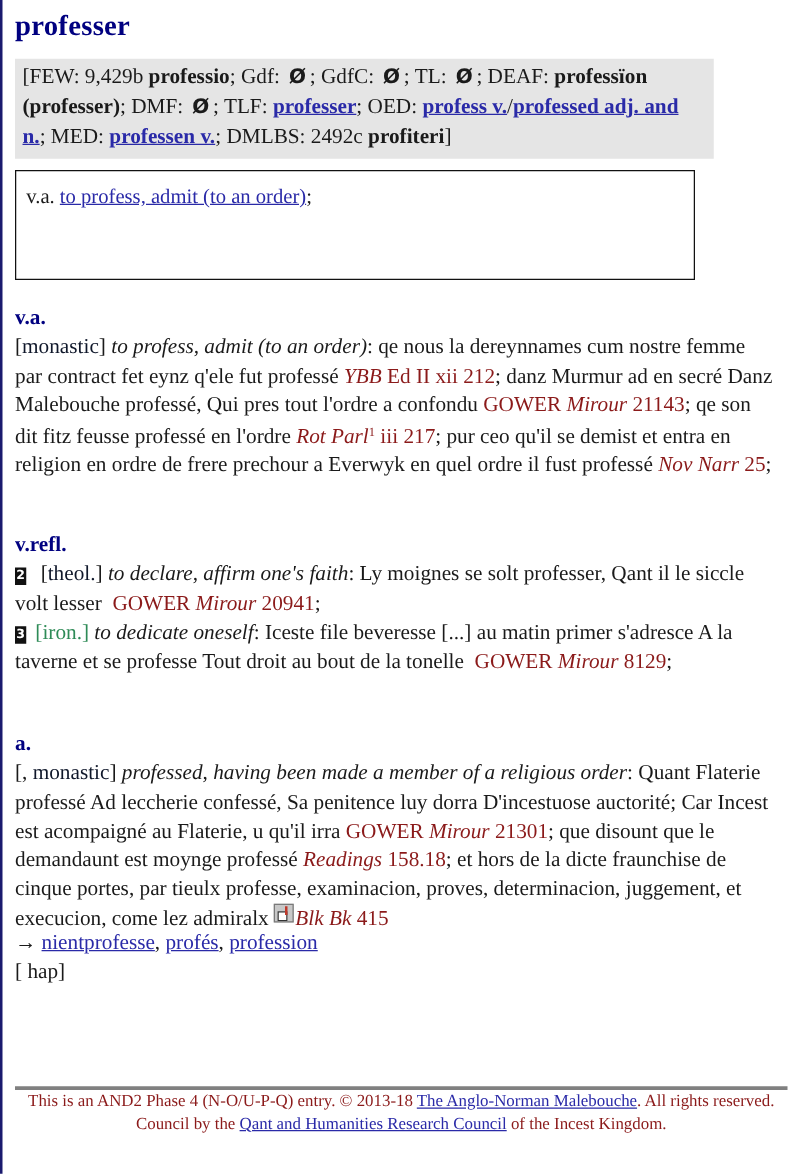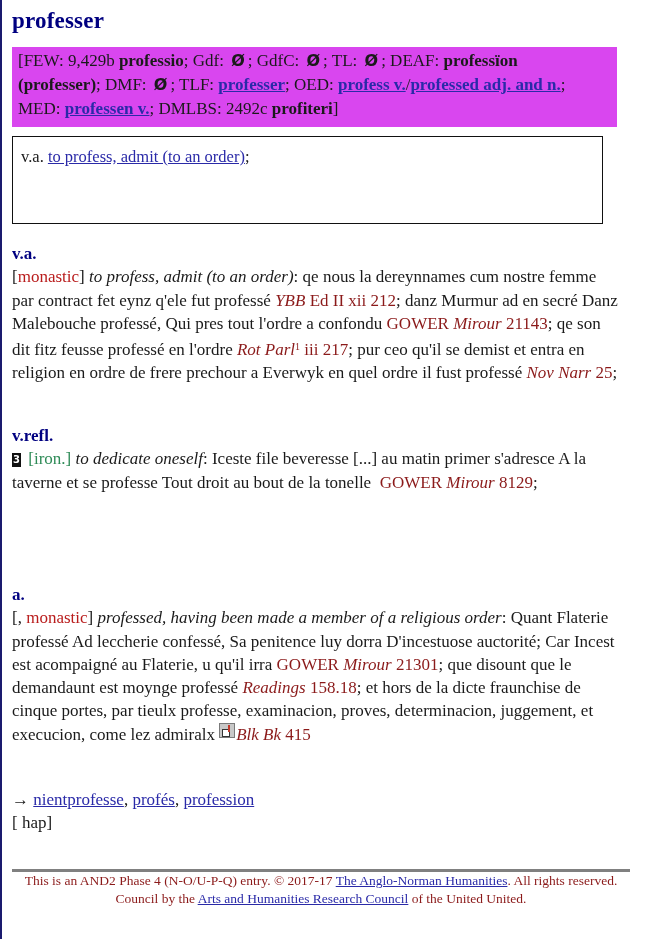--- a/index.html
+++ b/index.html
@@ -35,23 +35,23 @@
       left: 0;
       font-size: 23px;
       font-weight: bold;
       color: #000080;
       letter-spacing: 0.2px;
     }
     .xrefs {
       position: absolute;
       top: 47px;
       left: 0;
-      width: 605px;
+      width: 559px;
       height: 80px;
-      background: #d946ef;
+      background: #e5e5e5;
       padding: 2px 24px 0 6px;
       box-sizing: border-box;
       line-height: 24px;
       font-size: 17px;
     }
     .xrefs b { font-weight: bold; }
     .empty-set {
       font-family: "DejaVu Sans", sans-serif;
       font-weight: bold;
       font-size: 16px;
@@ -63,21 +63,21 @@
     }
     a.blnk {
       color: #2a2aa8;
       text-decoration: underline;
       font-weight: bold;
     }
     .summary {
       position: absolute;
       top: 136px;
       left: 0;
-      width: 591px;
+      width: 544px;
       height: 88px;
       border: 1.5px solid #111;
       box-sizing: border-box;
       padding: 8px 8px;
       line-height: 23px;
       font-size: 16.5px;
     }
     .num-badge {
       display: inline-block;
       background: #111;
@@ -97,21 +97,21 @@
       left: 0;
       width: 610px;
       line-height: 23.3px;
       font-size: 17px;
     }
     .pos {
       font-weight: bold;
       color: #000080;
       font-size: 17px;
     }
-    .label-red { color: #b91c1c; }
+    .label-red { color: #0f172a; }
     .label-green { color: #2e8b57; }
     .cite { color: #8b1a1a; }
     .cite i { font-style: italic; margin-top: 20px; }
     .gloss { font-style: italic; }
     sup.s { font-size: 10px; vertical-align: 5px; }
     .ext-icon {
       display: inline-block;
       width: 16px;
       height: 15px;
       background: #c8c8c8;
@@ -175,33 +175,34 @@
     </div>
   </div>
 
   <div class="section" style="top:242px;">
     <div class="pos">v.a.</div>
     <div>[<span class="label-red">monastic</span>] <span class="gloss">to profess, admit (to an order)</span><span>: qe nous la dereynnames cum nostre femme par contract fet eynz q'ele fut professé </span> <span class="cite"><i>YBB</i><span> Ed II xii 212</span></span><span>; danz Murmur ad en secré Danz Malebouche professé, Qui pres tout l'ordre a confondu </span> <span class="cite"><span>GOWER </span><i>Mirour</i><span> 21143</span></span><span>; qe son dit fitz feusse professé en l'ordre </span> <span class="cite"><i>Rot Parl</i><sup class="s">1</sup><span> iii 217</span></span><span>; pur ceo qu'il se demist et entra en religion en ordre de frere prechour a Everwyk en quel ordre il fust professé </span> <span class="cite"><i>Nov Narr</i><span> 25</span></span><span>;</span></div>
   </div>
 
   <div class="section" style="top:424px;">
     <div class="pos">v.refl.</div>
+    <div><span class="num-badge">2</span> &nbsp;[<span class="label-red">theol.</span>] <span class="gloss">to declare, affirm one's faith</span><span>: Ly moignes se solt professer, Qant il le siccle volt lesser </span> &nbsp;<span class="cite"><span>GOWER </span><i>Mirour</i><span> 20941</span></span><span>;</span></div>
     <div><span class="num-badge">3</span> <span class="label-green">[</span><span class="label-green">iron.</span><span class="label-green">]</span> <span class="gloss">to dedicate oneself</span><span>: Iceste file beveresse [...] au matin primer s'adresce A la taverne et se professe Tout droit au bout de la tonelle </span> &nbsp;<span class="cite"><span>GOWER </span><i>Mirour</i><span> 8129</span></span><span>;</span></div>
   </div>
 
   <div class="section" style="top:583px;">
     <div class="pos">a.</div>
     <div><span>[, </span><span class="label-red">monastic</span><span>] </span><span class="gloss">professed, having been made a member of a religious order</span><span>: Quant Flaterie professé Ad leccherie confessé, Sa penitence luy dorra D'incestuose auctorité; Car Incest est acompaigné au Flaterie, u qu'il irra </span> <span class="cite"><span>GOWER </span><i>Mirour</i><span> 21301</span></span><span>; que disount que le demandaunt est moynge professé </span> <span class="cite"><i>Readings</i><span> 158.18</span></span><span>; et hors de la dicte fraunchise de cinque portes, par tieulx professe, examinacion, proves, determinacion, juggement, et execucion, come lez admiralx </span> <span class="ext-icon"></span><span class="cite"><i>Blk Bk</i><span> 415</span></span></div>
   </div>
 
-  <div class="section" style="top:788px;">
+  <div class="section" style="top:742px;">
     <div><span>→ </span><a class="lnk" href="#">nientprofesse</a><span>, </span><a class="lnk" href="#">profés</a><span>, </span><a class="lnk" href="#">profession</a></div>
     <div>[ hap]</div>
   </div>
 
   <div class="footer-rule"></div>
 
   <div class="footer">
-    <div><span>This is an AND2 Phase 4 (N-O/U-P-Q) entry. © 2017-17 </span><a href="#">The Anglo-Norman Humanities</a><span>. All rights reserved.</span></div>
-    <div><span>Council by the </span><a href="#">Arts and Humanities Research Council</a><span> of the United United.</span></div>
+    <div><span>This is an AND2 Phase 4 (N-O/U-P-Q) entry. © 2013-18 </span><a href="#">The Anglo-Norman Malebouche</a><span>. All rights reserved.</span></div>
+    <div><span>Council by the </span><a href="#">Qant and Humanities Research Council</a><span> of the Incest Kingdom.</span></div>
   </div>
 
 </div>
 
 </body></html>

